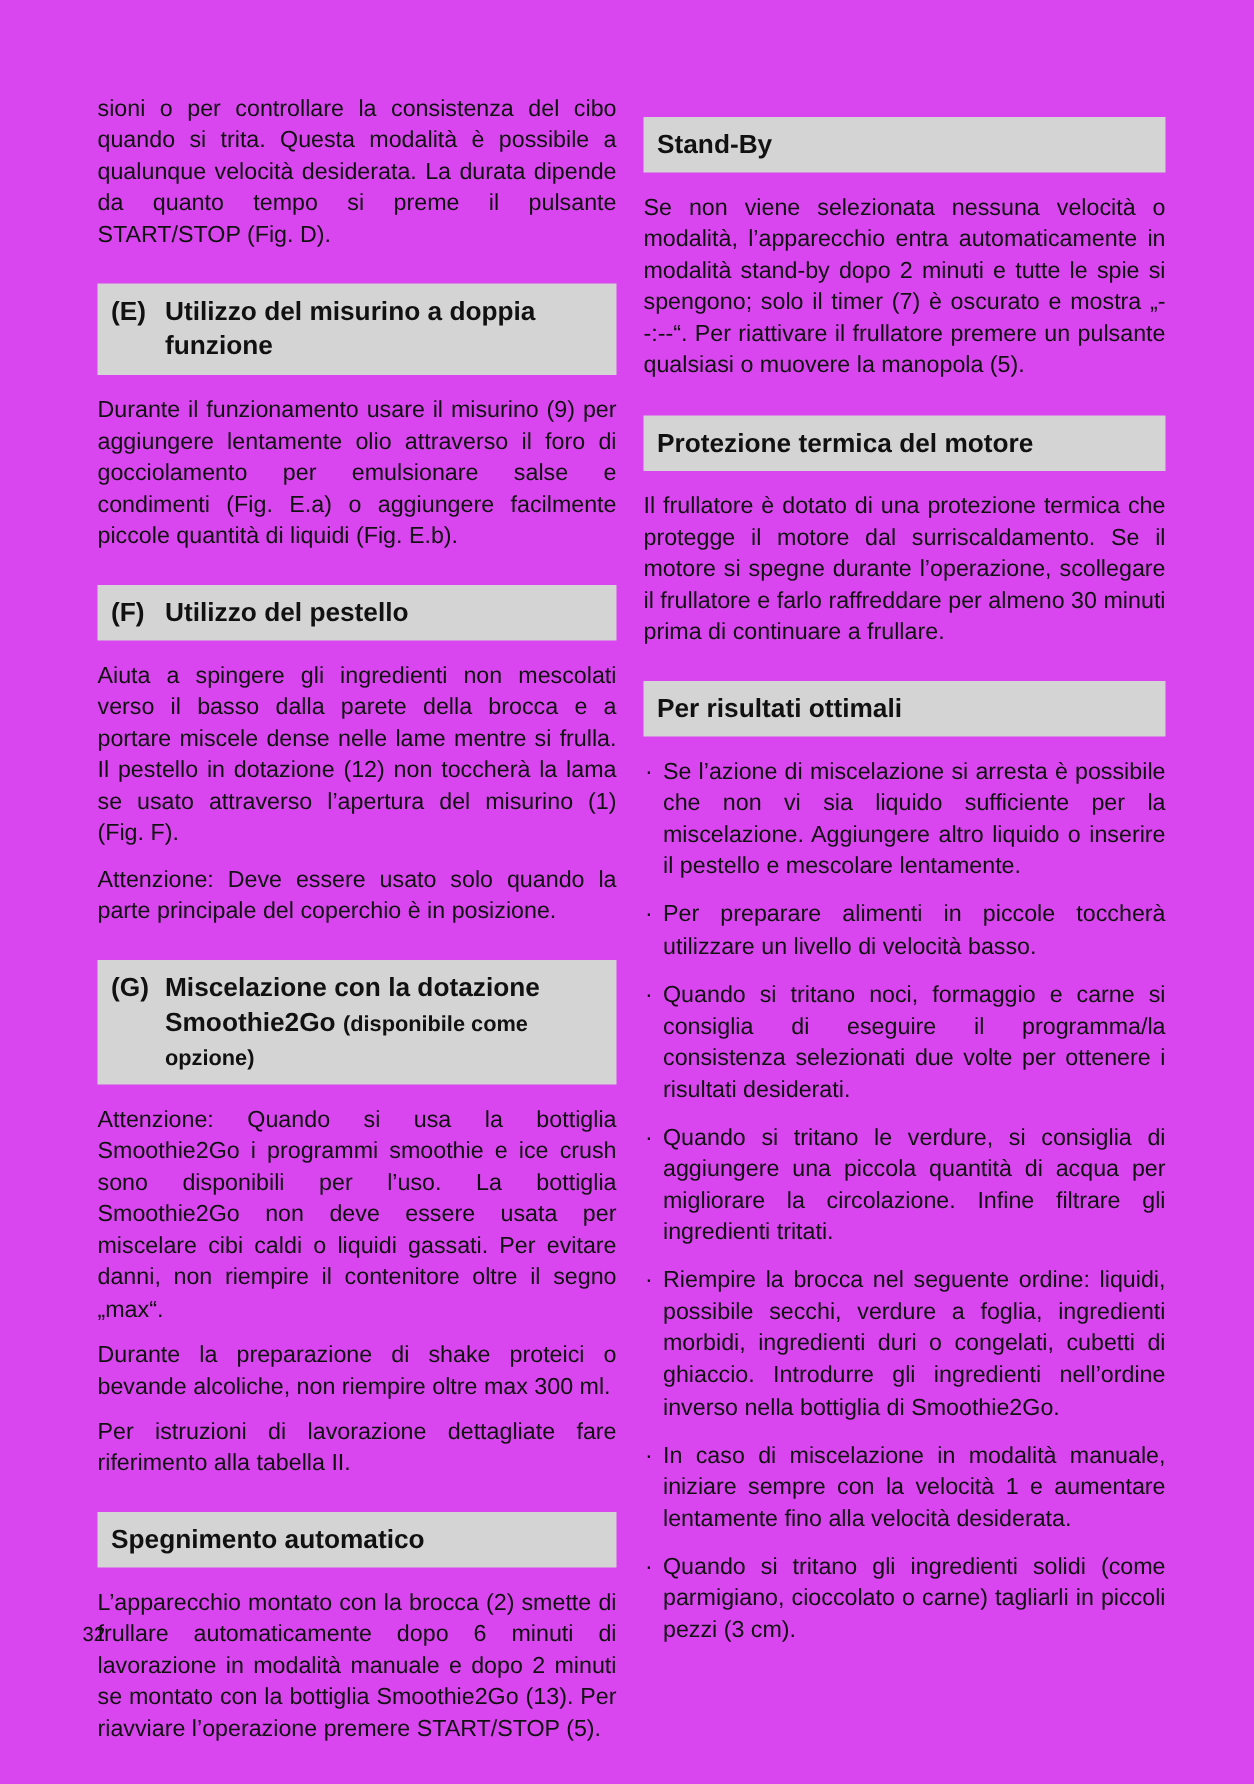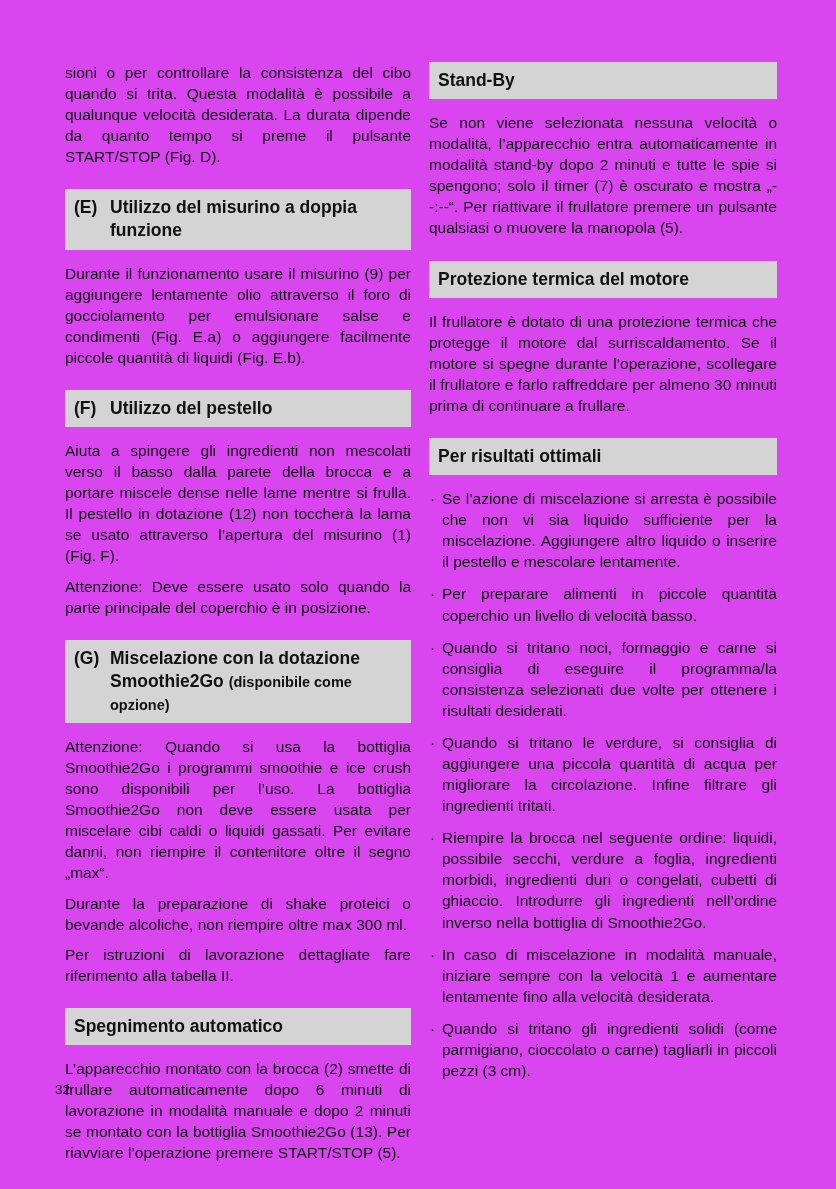--- a/index.html
+++ b/index.html
@@ -12,21 +12,21 @@
     color: #111111;
     font-family: "Liberation Sans", sans-serif;
     overflow: hidden;
   }
   .columns {
     display: flex;
     gap: 18px;
     padding: 62px 59px 0 65px;
   }
   .col { flex: 0 0 346px; width: 346px; }
-  .col.right { flex: 0 0 348px; width: 348px; }
+  .col.right { flex: 0 0 348px; width: 348px; margin-top: 16px; }
   .col > :first-child { margin-top: 0; }
 
   p.body, li.tip {
     font-size: 15.5px;
     line-height: 1.36;
     text-align: justify;
     margin: 0 0 9px 0;
     hyphens: auto;
     -webkit-hyphens: auto;
   }
@@ -118,21 +118,21 @@
       <div class="heading">
         <span>Protezione termica del motore</span>
       </div>
       <p class="body">Il frullatore è dotato di una protezione termica che protegge il motore dal surriscaldamento. Se il motore si spegne durante l’operazione, scollegare il frullatore e farlo raffreddare per almeno 30 minuti prima di continuare a frullare.</p>
 
       <div class="heading">
         <span>Per risultati ottimali</span>
       </div>
       <ul class="tips">
         <li class="tip">Se l’azione di miscelazione si arresta è possibile che non vi sia liquido sufficiente per la miscelazione. Aggiungere altro liquido o inserire il pestello e mescolare lentamente.</li>
-        <li class="tip">Per preparare alimenti in piccole quantità coperchio un livello di velocità basso.</li>
+        <li class="tip">Per preparare alimenti in piccole toccherà utilizzare un livello di velocità basso.</li>
         <li class="tip">Quando si tritano noci, formaggio e carne si consiglia di eseguire il programma/la consistenza selezionati due volte per ottenere i risultati desiderati.</li>
         <li class="tip">Quando si tritano le verdure, si consiglia di aggiungere una piccola quantità di acqua per migliorare la circolazione. Infine filtrare gli ingredienti tritati.</li>
         <li class="tip">Riempire la brocca nel seguente ordine: liquidi, possibile secchi, verdure a foglia, ingredienti morbidi, ingredienti duri o congelati, cubetti di ghiaccio. Introdurre gli ingredienti nell’ordine inverso nella bottiglia di Smoothie2Go.</li>
         <li class="tip">In caso di miscelazione in modalità manuale, iniziare sempre con la velocità 1 e aumentare lentamente fino alla velocità desiderata.</li>
         <li class="tip">Quando si tritano gli ingredienti solidi (come parmigiano, cioccolato o carne) tagliarli in piccoli pezzi (3 cm).</li>
       </ul>
     </div>
   </div>
 
   <div class="page-number">32</div>

